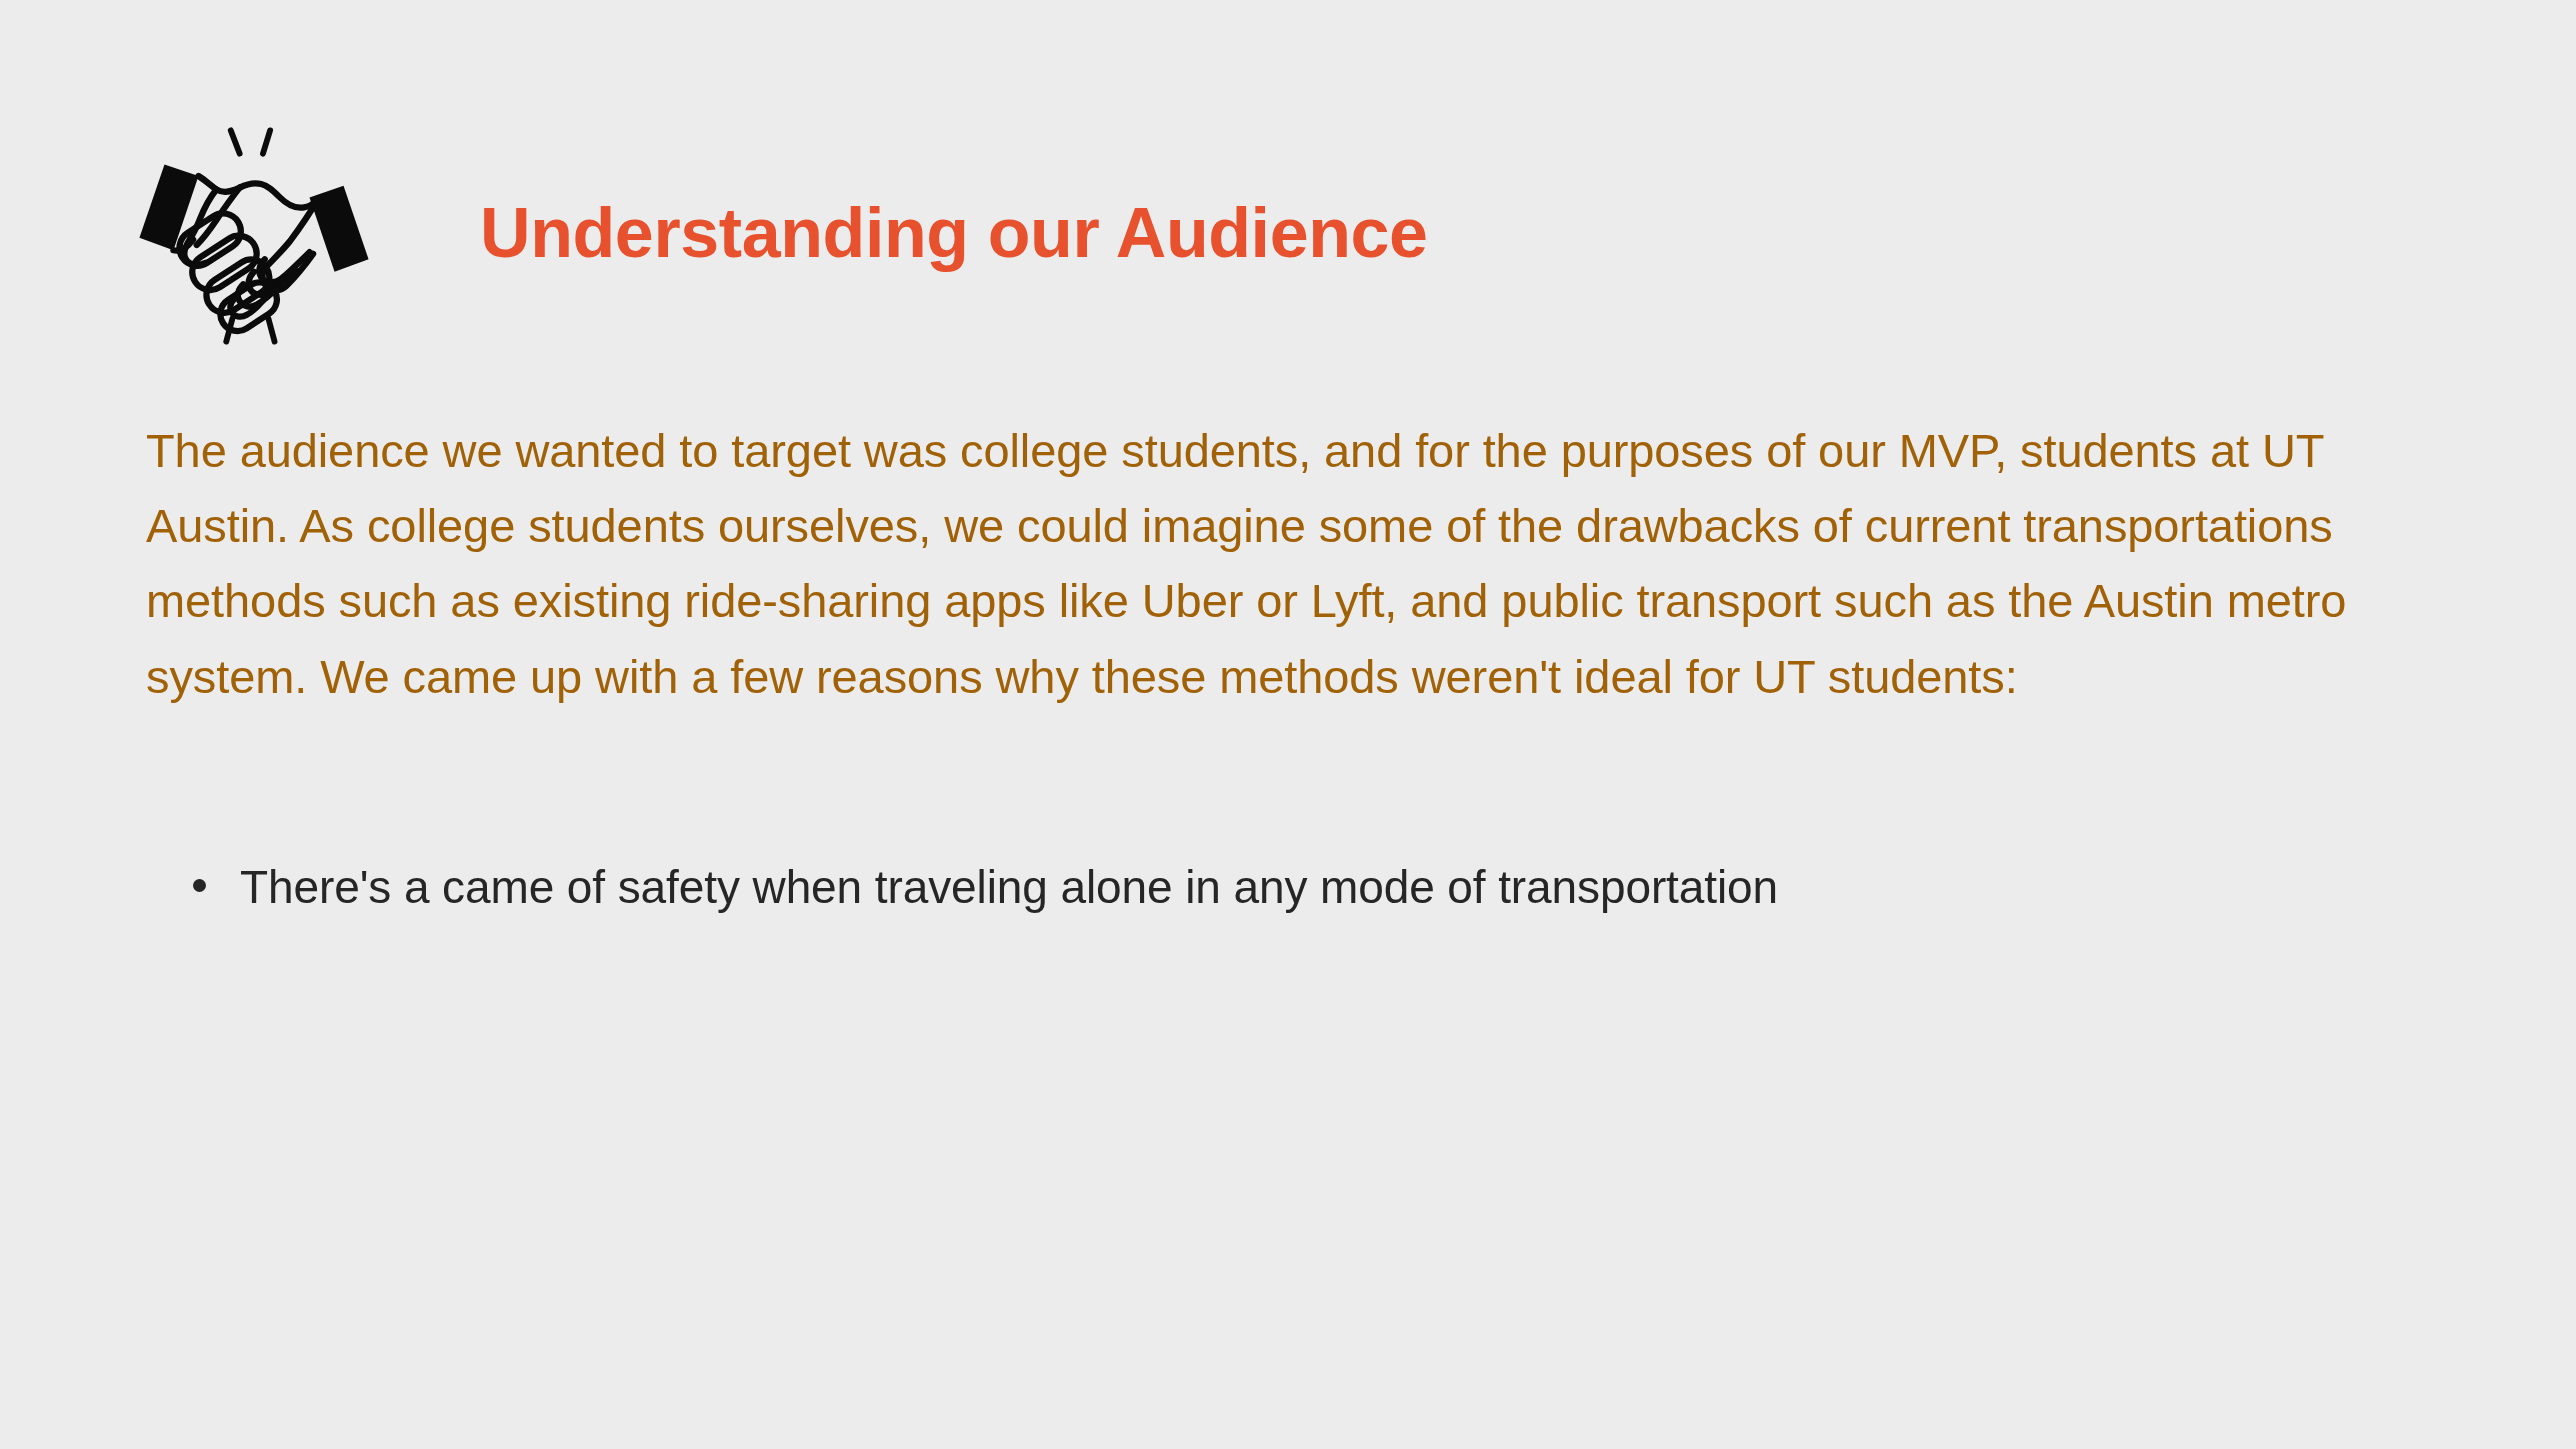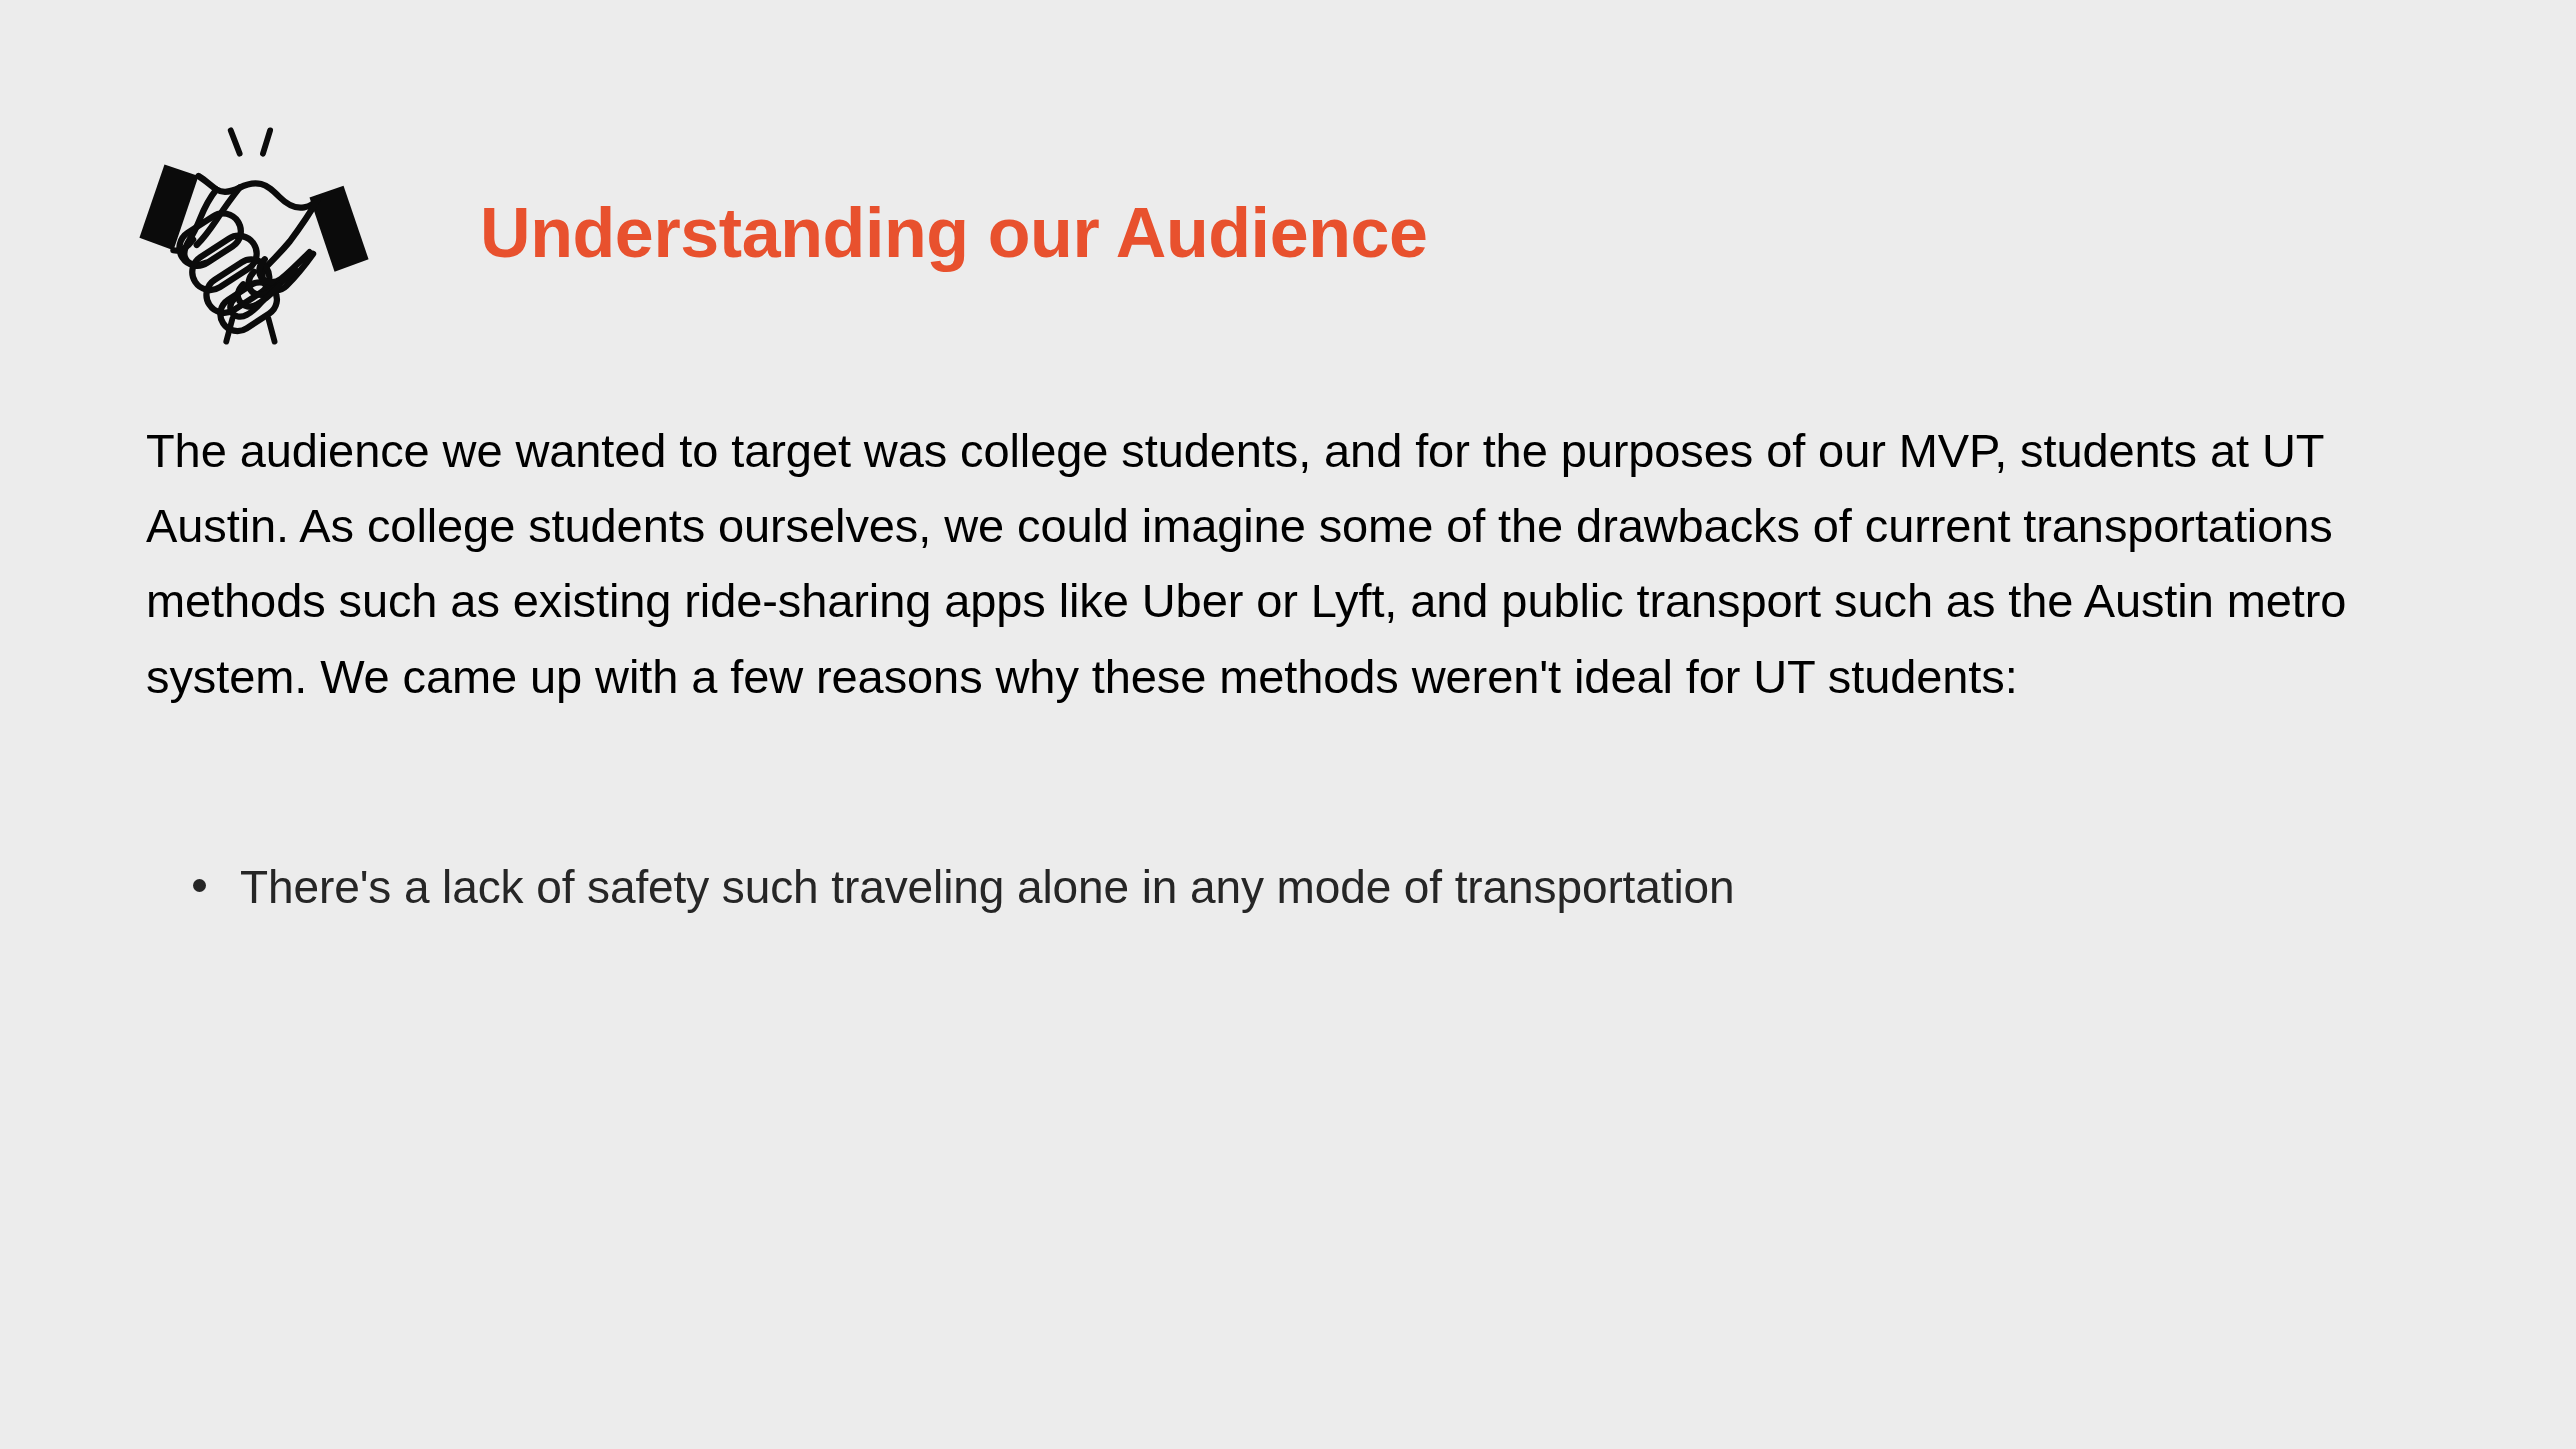--- a/index.html
+++ b/index.html
@@ -56,21 +56,21 @@
     position: absolute;
     left: 146px;
     top: 413px;
     width: 2303px;
   }
 
   .intro-paragraph {
     margin: 0;
     font-size: 47px;
     line-height: 1.60;
-    color: #000000;
+    color: #a16207;
     font-weight: 400;
     letter-spacing: -0.1px;
   }
 
   
   .bullet-list {
     position: absolute;
     left: 146px;
     top: 852px;
     width: 2290px;
@@ -165,18 +165,18 @@
     <h1 class="slide-title">Understanding our Audience</h1>
   </div>
 
   <div class="body-block">
     <p class="intro-paragraph">The audience we wanted to target was college students, and for the purposes of our MVP, students at UT Austin. As college students ourselves, we could imagine some of the drawbacks of current transportations methods such as existing ride-sharing apps like Uber or Lyft, and public transport such as the Austin metro system. We came up with a few reasons why these methods weren't ideal for UT students:</p>
   </div>
 
   <ul class="bullet-list">
     <li class="bullet-item">
       <span class="bullet-marker"></span>
-      <span class="bullet-text">There's a lack of safety such traveling alone in any mode of transportation</span>
+      <span class="bullet-text">There's a came of safety when traveling alone in any mode of transportation</span>
     </li>
   </ul>
 
 </div>
 
 
 </body></html>

